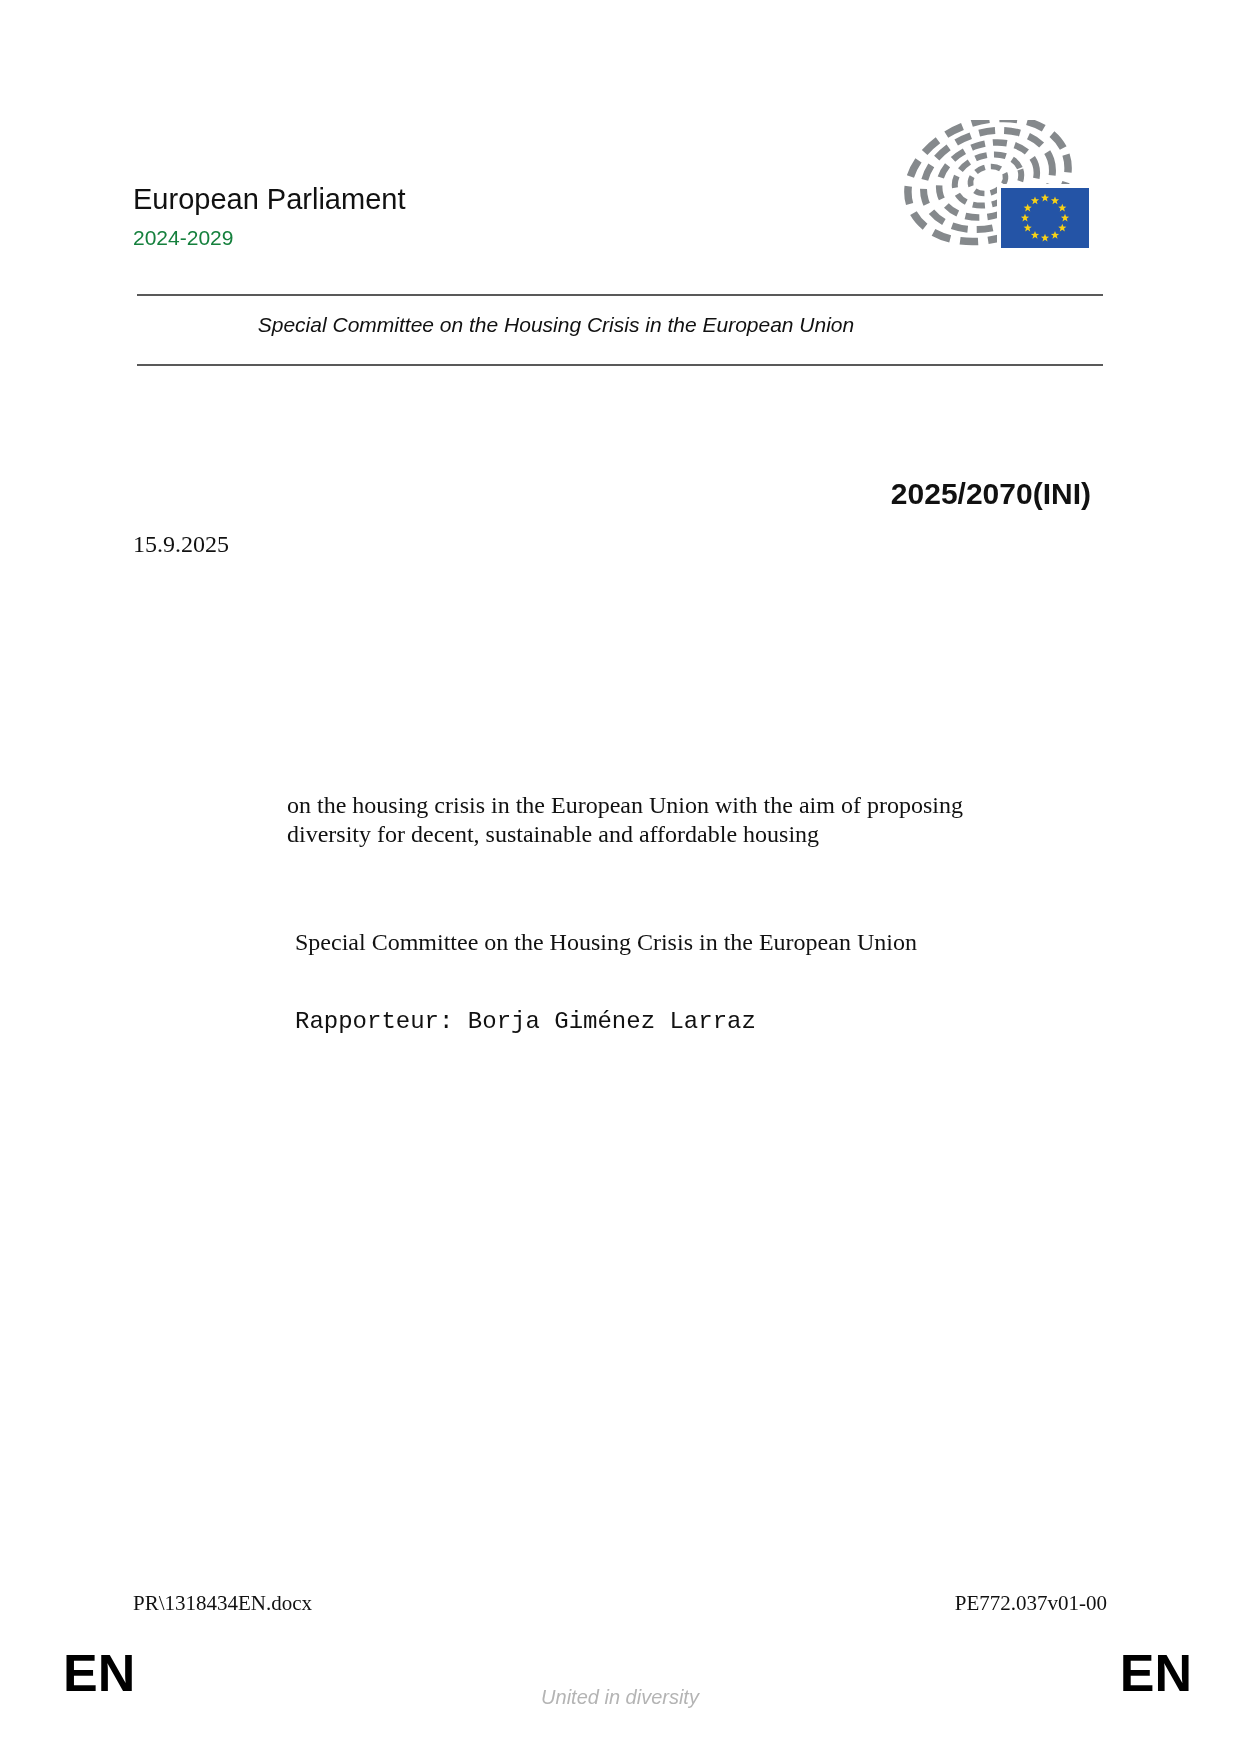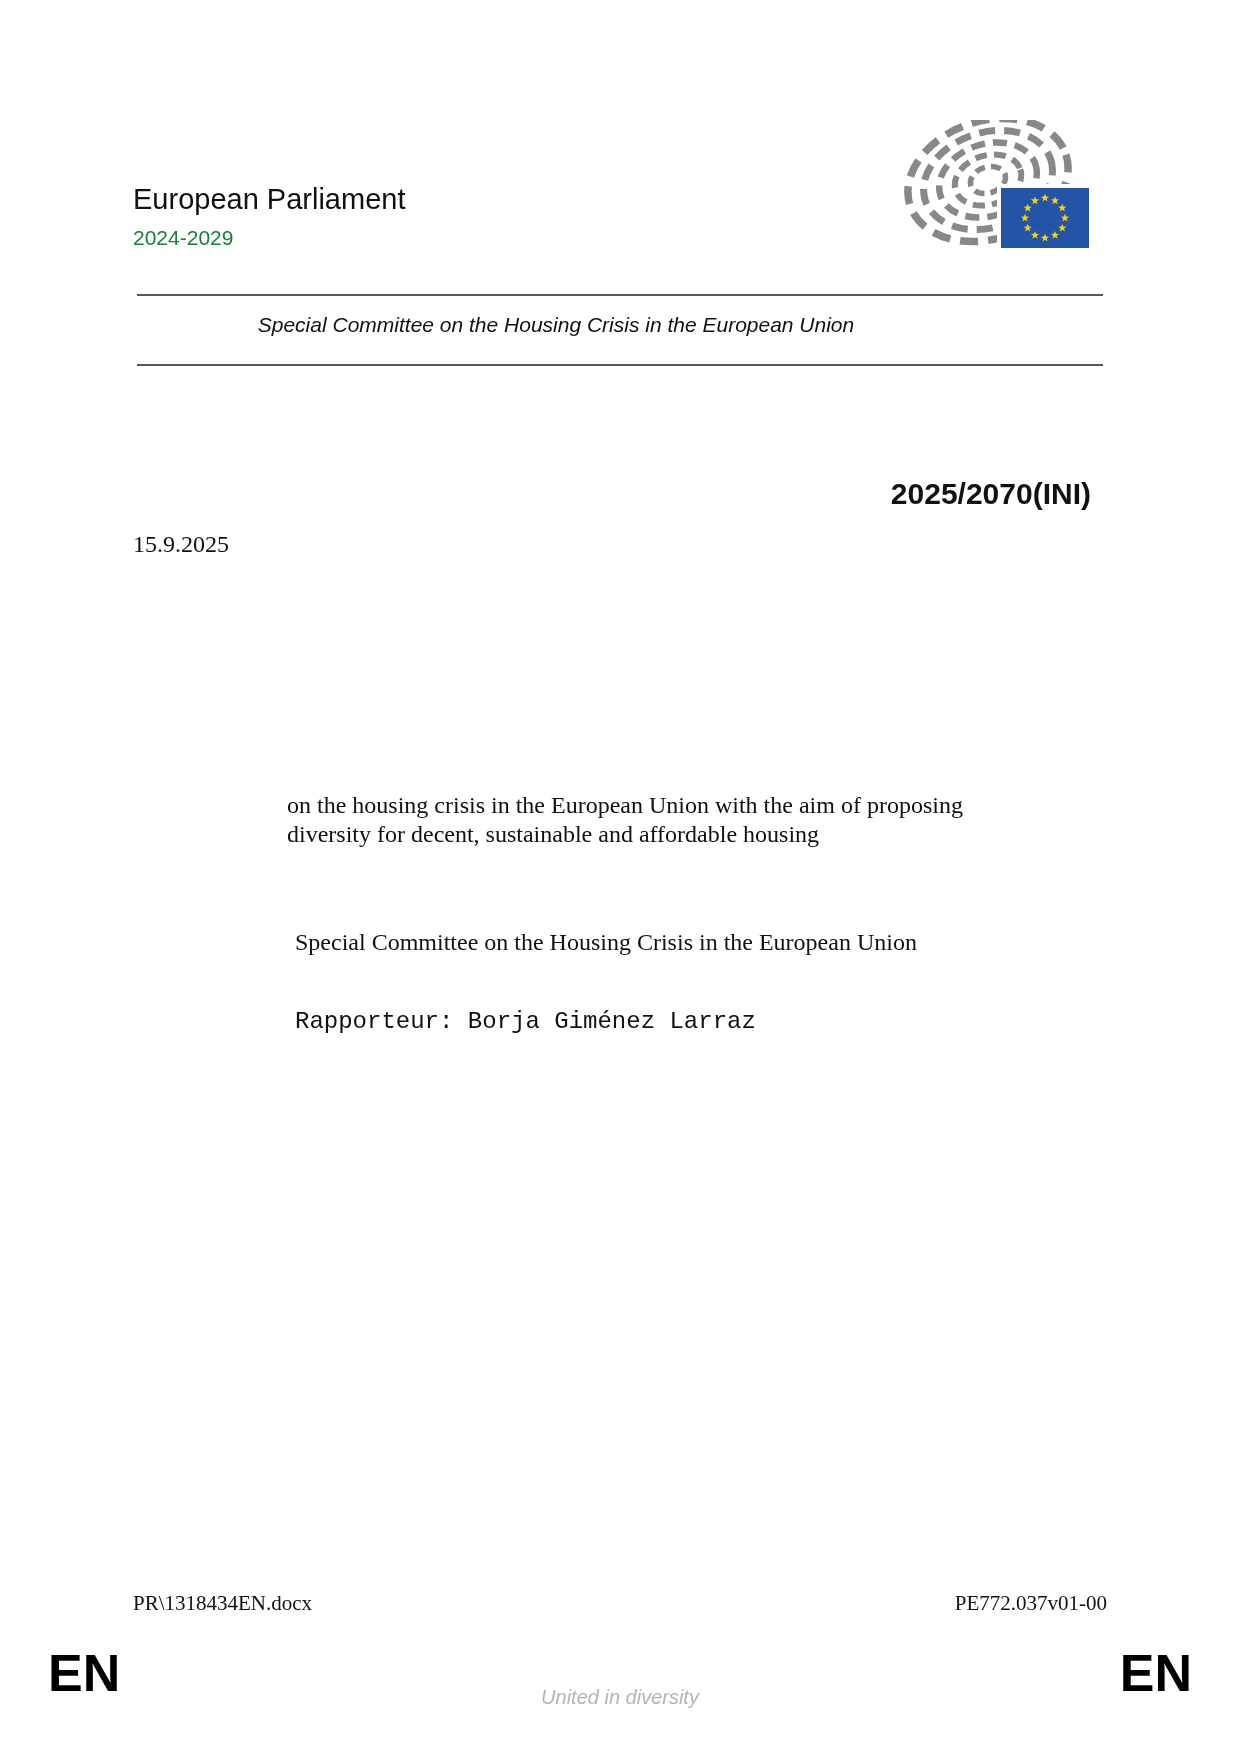--- a/index.html
+++ b/index.html
@@ -77,21 +77,21 @@
   .footer-refs {
     position:absolute; left:133px; top:1583px; width:974px;
     display:flex; justify-content:space-between;
     font-size:21px;
     margin-top:8px;
   }
 
   .lang-badge {
     position:absolute; top:1643px;
     font-family:"Liberation Sans", sans-serif;
-    font-weight:bold; font-size:52px; color:#000;
+    font-weight:bold; font-size:52px; color:#000;margin-left:15px;
   }
   .lang-left  { left:48px; }
   .lang-right { right:48px; }
 
   .motto {
     position:absolute; left:0; top:1666px; width:100%;
     text-align:center;
     font-family:"Liberation Sans", sans-serif;
     font-style:italic; font-size:20px; color:#b4b4b4;margin-top:20px;
   }

